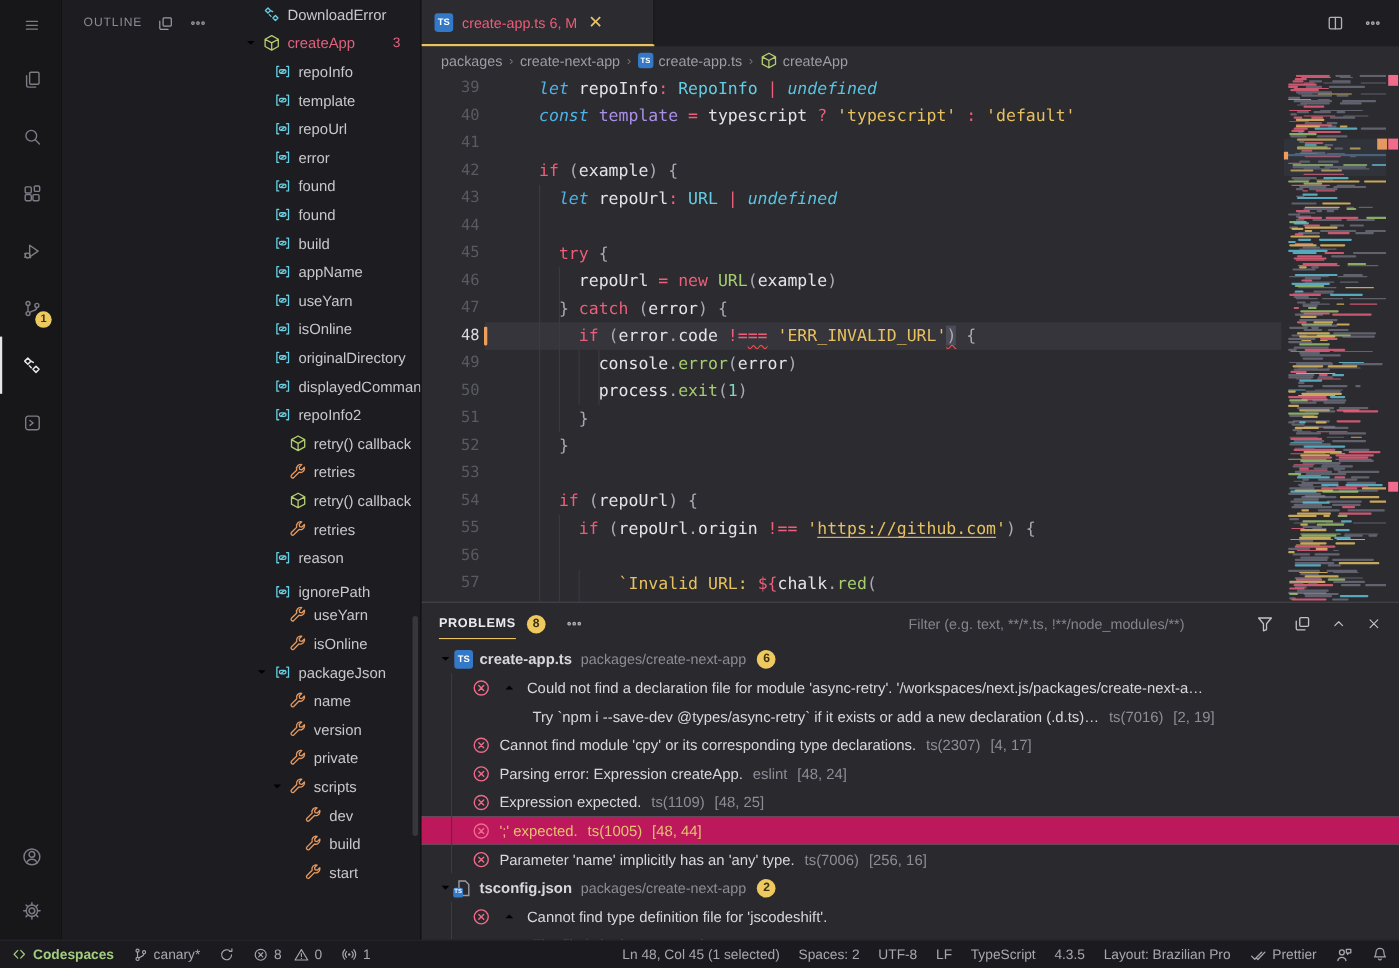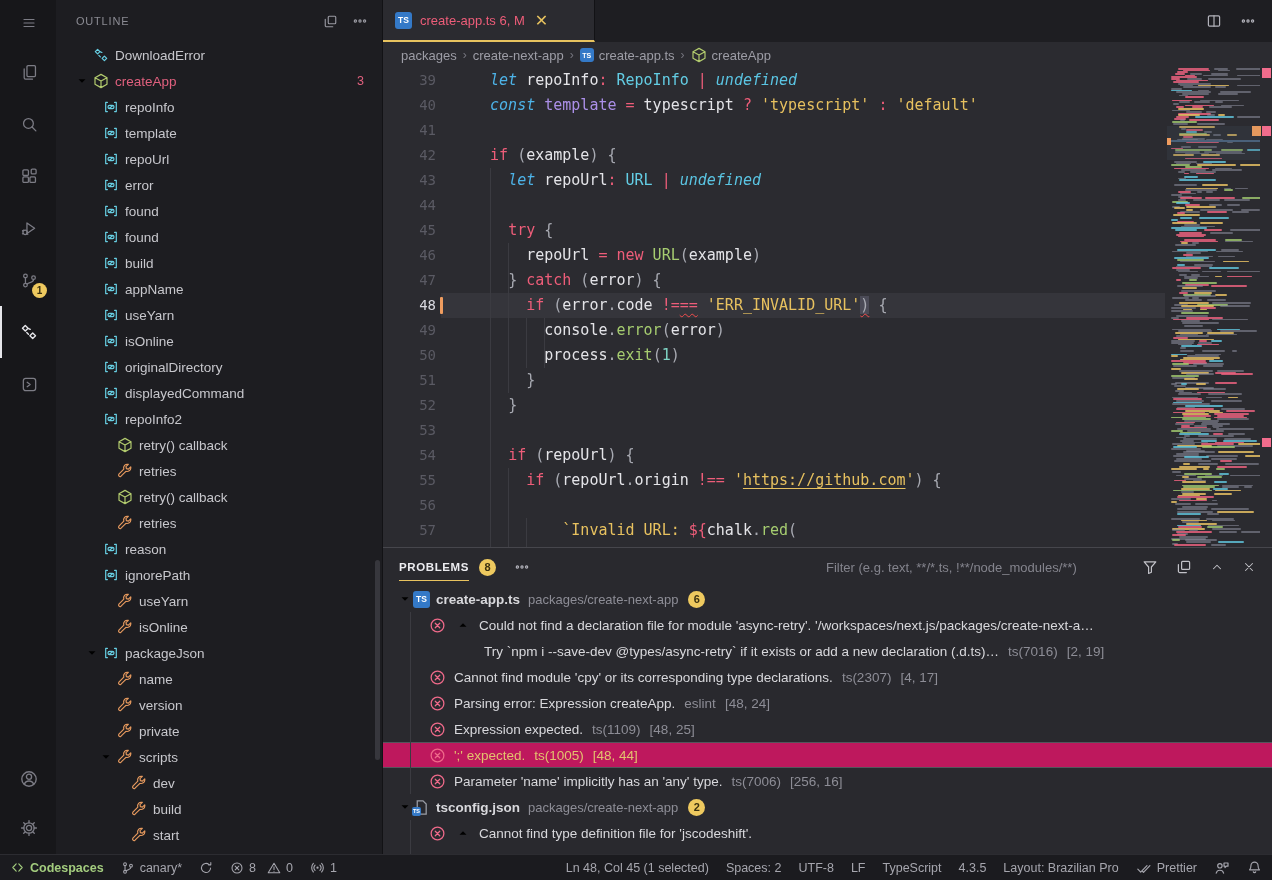--- a/index.html
+++ b/index.html
@@ -17,21 +17,21 @@
 
   #app{display:flex;width:1272px;height:854px}
   
   #activitybar{width:56px;background:var(--bg-activity);display:flex;flex-direction:column;align-items:stretch;flex:none}
   .ab-item{height:52px;display:flex;align-items:center;justify-content:center;color:#7c7c85;position:relative;cursor:pointer;border-left:2px solid transparent}
   .ab-item:first-child{height:46px}
   .ab-item.active{color:#e6e6ea;border-left-color:#e6e6ea}
   .ab-item .badge{position:absolute;right:9px;bottom:8px}
   #ab-bottom{margin-top:auto}
   
-  #sidebar{width:327px;background:var(--bg-side);flex:none;position:relative;border-right:1px solid #121215;display:flex;flex-direction:column}
+  #sidebar{width:327px;background:var(--bg-side);flex:none;position:relative;border-right:1px solid #121215;display:flex;flex-direction:row}
   #sb-head{height:42px;display:flex;align-items:center;padding:0 14px 0 20px;flex:none}
   #sb-title{font-size:11px;letter-spacing:.8px;color:#8b8b93}
   #sb-head .ic{color:#9a9aa2;margin-left:14px;cursor:pointer}
   #sb-head .spacer{flex:1}
   #tree{flex:1;overflow:hidden;position:relative}
   .titem{height:26px;display:flex;align-items:center;font-size:13.5px;color:#c7c7cc;cursor:pointer;position:relative}
   .titem .chev{width:20px;color:#9a9aa2;display:flex;justify-content:center;flex:none}
   .titem .ic{width:18px;margin-right:5px}
   .titem .lbl{white-space:nowrap}
   .titem.accent .lbl{color:#e0607e}
@@ -436,21 +436,21 @@
           <span class="chev"></span>
           <span class="ic col-cyan">
             <svg width="16" height="16" viewBox="0 0 16 16">
               <path d="M4.4 3.4H2.7v9.2h1.7M11.6 3.4h1.7v9.2h-1.7"></path>
               <rect x="5" y="6.4" width="6" height="3.2" rx="1.6"></rect>
               <path d="M6.4 9.2 9.6 6.8"></path>
             </svg>
           </span>
           <span class="lbl">reason</span>
         </div>
-        <div class="titem" style="padding-left: 26px;">
+        <div class="titem" style="padding-left: 26px; align-items: flex-end;">
           <span class="chev"></span>
           <span class="ic col-cyan">
             <svg width="16" height="16" viewBox="0 0 16 16">
               <path d="M4.4 3.4H2.7v9.2h1.7M11.6 3.4h1.7v9.2h-1.7"></path>
               <rect x="5" y="6.4" width="6" height="3.2" rx="1.6"></rect>
               <path d="M6.4 9.2 9.6 6.8"></path>
             </svg>
           </span>
           <span class="lbl">ignorePath</span>
         </div>

